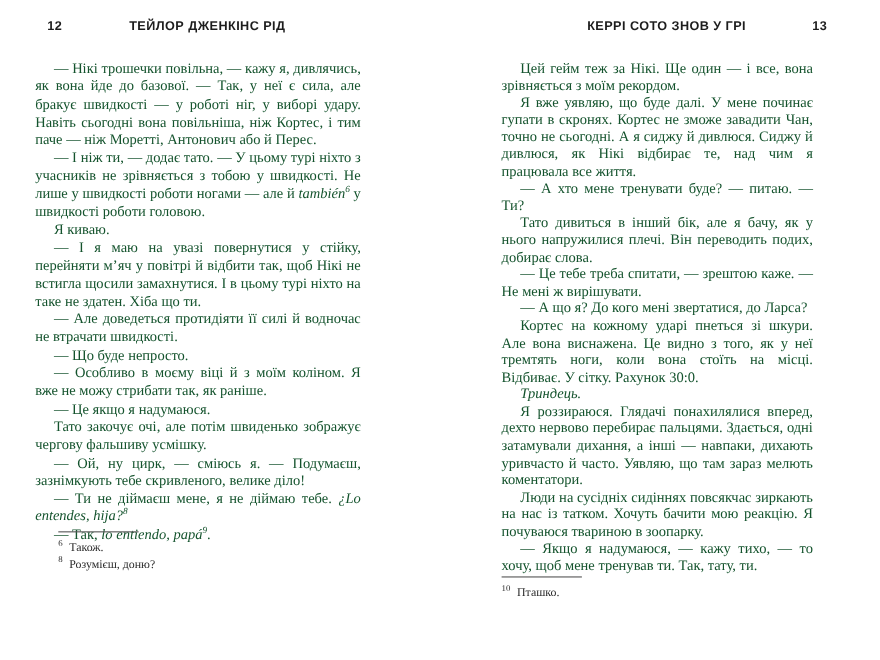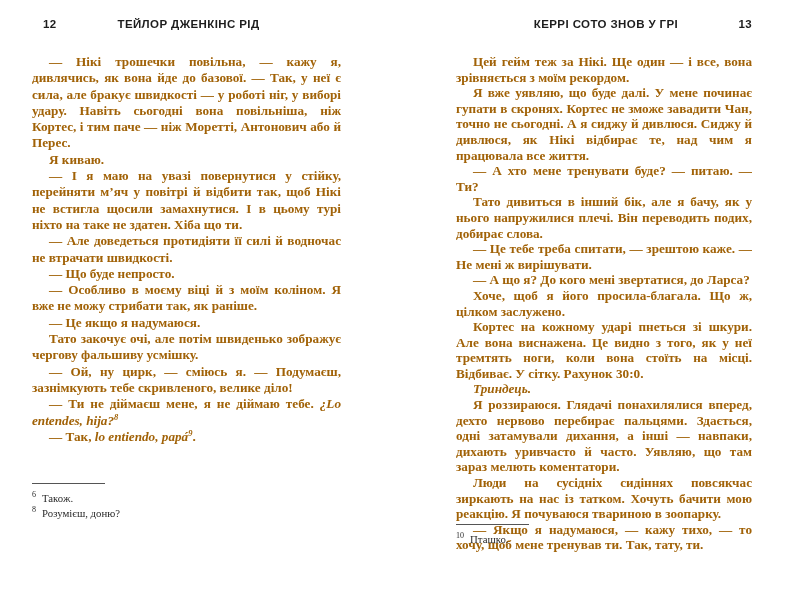--- a/index.html
+++ b/index.html
@@ -23,39 +23,38 @@
     font-family: "Liberation Sans", sans-serif;
     font-weight: 700; font-size: 11.5px; letter-spacing: 0.4px;
     color: #1d1d1d;
   }
   .head-title { display: block; text-align: center; }
   .folio { position: absolute; top: 0; }
   .folio--left  { left: 11px; }
   .folio--right { right: 4px; }
 
   .page-body {
-    position: absolute; left: 0; right: 4px; top: 54px;
-    color: #a16207;
-    font-weight: bold;
+    position: absolute; left: 0; right: 17px; top: 54px;
+    color: #14532d;
   }
   .page--left  .page-body { font-size: 13.2px; line-height: 16.3px; }
   .page--right .page-body { font-size: 13.2px; line-height: 15.6px; }
 
   .para { margin: 0; text-indent: 17px; text-align: justify; }
   .para i { font-style: italic; }
   sup.fn-ref {
     font-size: 8.5px; line-height: 0; vertical-align: super;
     font-style: italic; letter-spacing: 0;
   }
 
   .footnotes {
     position: absolute; left: 0; right: 0;
     font-size: 10.8px; line-height: 15px; color: #2a2a2a;
   }
-  .page--left  .footnotes { top: 483px; }
+  .page--left  .footnotes { top: 483px; margin-left: 21px; }
   .page--right .footnotes { top: 524px; }
   .fn-rule {
     width: 73px; height: 0;
     border-top: 1px solid #555;
     margin: 0 0 7px 0;
   }
   .footnote { padding-left: 16px; text-indent: -16px; }
   sup.fn-marker {
     font-size: 8px; line-height: 0; vertical-align: super; margin-right: 6px;
   }
@@ -65,20 +64,21 @@
 
 <div class="spread">
 
   <div class="page page--left">
     <div class="running-header">
       <span class="folio folio--left">12</span>
       <span class="head-title">ТЕЙЛОР ДЖЕНКІНС РІД</span>
     </div>
     <div class="page-body">
         <p class="para"><span>— Нікі трошечки повільна, — кажу я, дивлячись, як вона йде до базової. — Так, у неї є сила, але бракує швидкості — у роботі ніг, у виборі удару. Навіть сьогодні вона повільніша, ніж Кортес, і тим паче — ніж Моретті, Антонович або й Перес.</span></p>
+        <p class="para"><span>— І ніж ти, — додає тато. — У цьому турі ніхто з учасників не зрівняється з тобою у швидкості. Не лише у швидкості роботи ногами — але й </span><i>también</i><sup class="fn-ref">6</sup><span> у швидкості роботи головою.</span></p>
         <p class="para"><span>Я киваю.</span></p>
         <p class="para"><span>— І я маю на увазі повернутися у стійку, перейняти м’яч у повітрі й відбити так, щоб Нікі не встигла щосили замахнутися. І в цьому турі ніхто на таке не здатен. Хіба що ти.</span></p>
         <p class="para"><span>— Але доведеться протидіяти її силі й водночас не втрачати швидкості.</span></p>
         <p class="para"><span>— Що буде непросто.</span></p>
         <p class="para"><span>— Особливо в моєму віці й з моїм коліном. Я вже не можу стрибати так, як раніше.</span></p>
         <p class="para"><span>— Це якщо я надумаюся.</span></p>
         <p class="para"><span>Тато закочує очі, але потім швиденько зображує чергову фальшиву усмішку.</span></p>
         <p class="para"><span>— Ой, ну цирк, — сміюсь я. — Подумаєш, зазнімкують тебе скривленого, велике діло!</span></p>
         <p class="para"><span>— Ти не діймаєш мене, я не діймаю тебе. </span><i>¿Lo entendes, hija?</i><sup class="fn-ref">8</sup></p>
         <p class="para"><span>— Так, </span><i>lo entiendo, papá</i><sup class="fn-ref">9</sup><span>.</span></p>
@@ -97,21 +97,20 @@
       <span class="head-title">КЕРРІ СОТО ЗНОВ У ГРІ</span>
       <span class="folio folio--right">13</span>
     </div>
     <div class="page-body">
         <p class="para"><span>Цей гейм теж за Нікі. Ще один — і все, вона зрівняється з моїм рекордом.</span></p>
         <p class="para"><span>Я вже уявляю, що буде далі. У мене починає гупати в скронях. Кортес не зможе завадити Чан, точно не сьогодні. А я сиджу й дивлюся. Сиджу й дивлюся, як Нікі відбирає те, над чим я працювала все життя.</span></p>
         <p class="para"><span>— А хто мене тренувати буде? — питаю. — Ти?</span></p>
         <p class="para"><span>Тато дивиться в інший бік, але я бачу, як у нього напружилися плечі. Він переводить подих, добирає слова.</span></p>
         <p class="para"><span>— Це тебе треба спитати, — зрештою каже. — Не мені ж вирішувати.</span></p>
         <p class="para"><span>— А що я? До кого мені звертатися, до Ларса?</span></p>
-        <p class="para"><span>Хоче, щоб я його просила-благала. Що ж, цілком заслужено.</span></p>
         <p class="para"><span>Кортес на кожному ударі пнеться зі шкури. Але вона виснажена. Це видно з того, як у неї тремтять ноги, коли вона стоїть на місці. Відбиває. У сітку. Рахунок 30:0.</span></p>
         <p class="para"><i>Триндець.</i></p>
         <p class="para"><span>Я роззираюся. Глядачі понахилялися вперед, дехто нервово перебирає пальцями. Здається, одні затамували дихання, а інші — навпаки, дихають уривчасто й часто. Уявляю, що там зараз мелють коментатори.</span></p>
         <p class="para"><span>Люди на сусідніх сидіннях повсякчас зиркають на нас із татком. Хочуть бачити мою реакцію. Я почуваюся твариною в зоопарку.</span></p>
         <p class="para"><span>— Якщо я надумаюся, — кажу тихо, — то хочу, щоб мене тренував ти. Так, тату, ти.</span></p>
       </div>
     <div class="footnotes">
       <div class="fn-rule"></div>
       <div>
           <div class="footnote"><sup class="fn-marker">10</sup><span>Пташко.</span></div>

